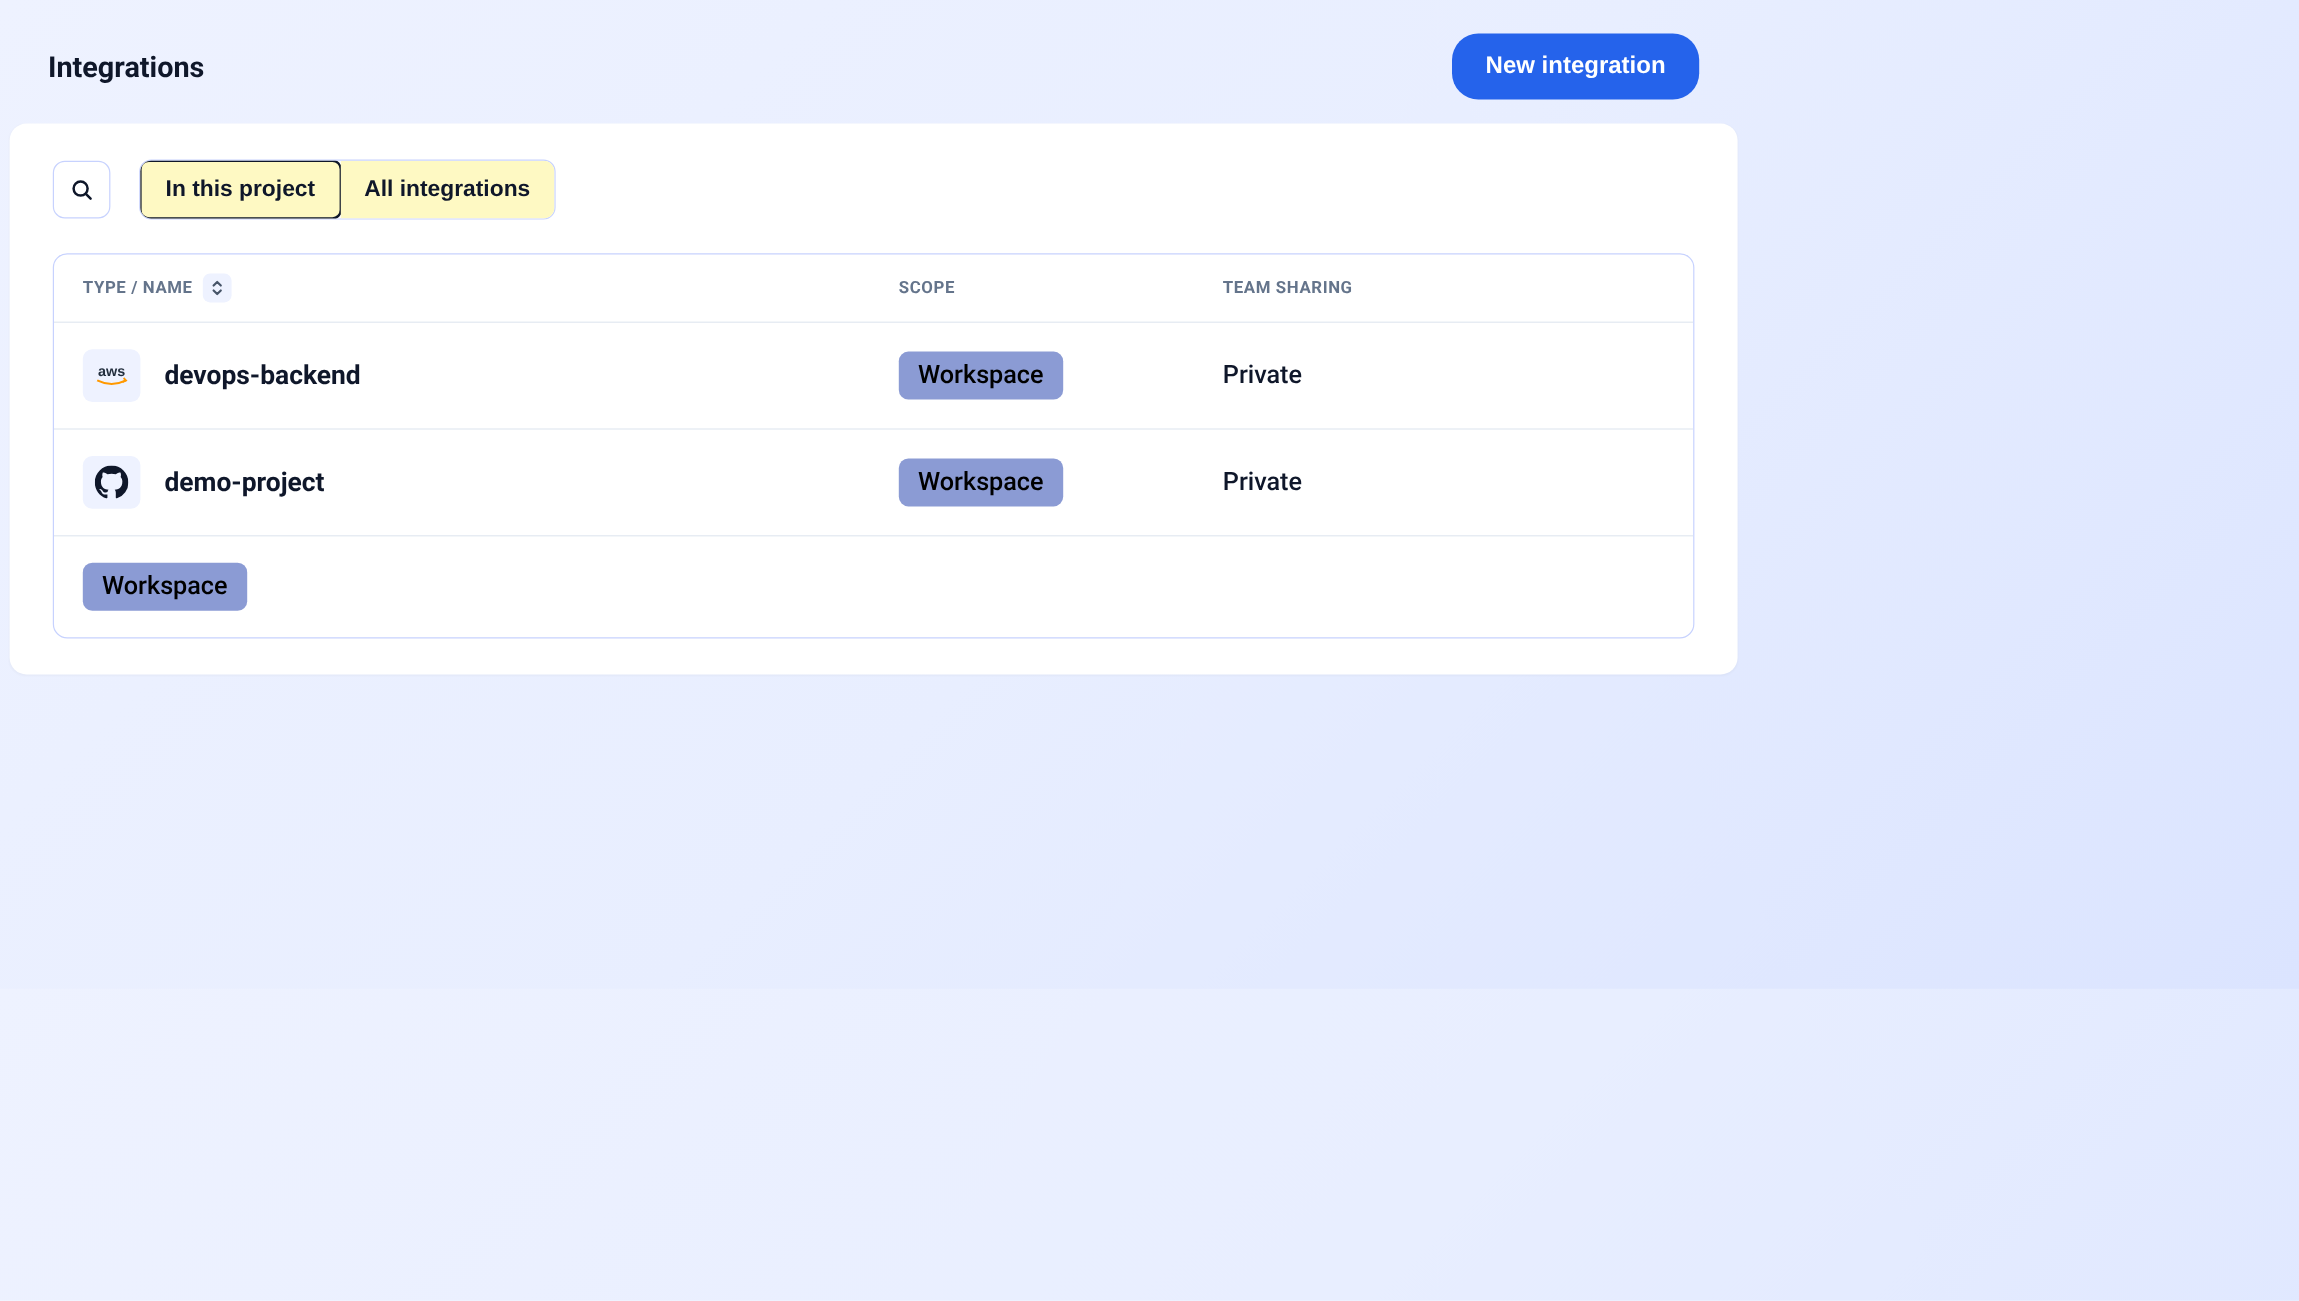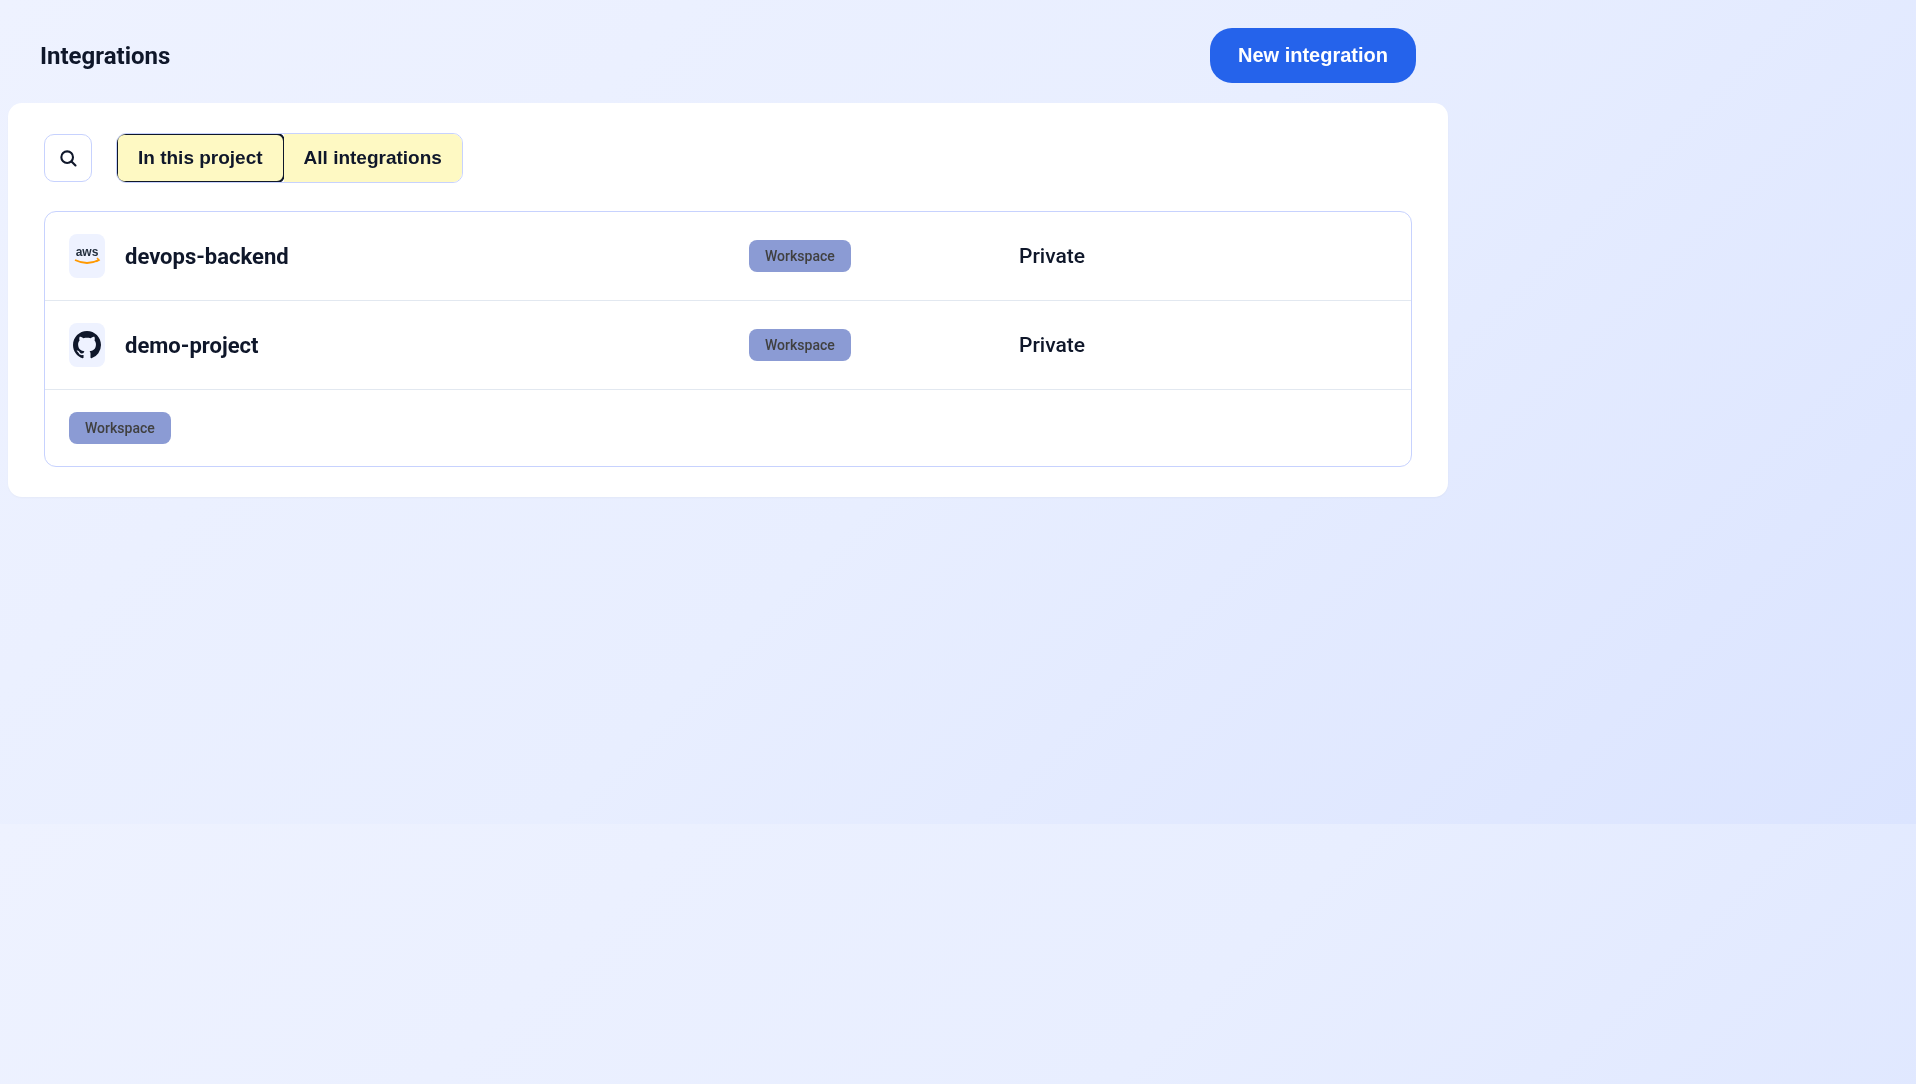--- a/index.html
+++ b/index.html
@@ -124,41 +124,41 @@
     }
     .table-row:last-child {
       border-bottom: none;
     }
     .name-cell {
       display: flex;
       align-items: center;
       gap: 20px;
     }
     .integration-icon {
-      width: 36px;
+      width: 48px;
       height: 44px;
       background: #eef2ff;
       border-radius: 8px;
       display: flex;
       align-items: center;
       justify-content: center;
       flex-shrink: 0;
     }
     .integration-name {
       font-size: 22px;
       font-weight: 700;
       color: #0f172a;
       text-align: right;
     }
     .scope-badge {
       background: #8b9bd4;
-      color: #404040;
+      color: #000000;
       padding: 8px 16px;
       border-radius: 8px;
-      font-size: 14px;
+      font-size: 21px;
       font-weight: 500;
       display: inline-block;
       width: fit-content;
     }
     .team-sharing {
       font-size: 21px;
       font-weight: 500;
       color: #0f172a;
     }
   </style>
@@ -179,20 +179,33 @@
           <line x1="21" y1="21" x2="16.5" y2="16.5"></line>
         </svg>
       </button>
       <div class="tabs-container">
         <button class="tab active">In this project</button>
         <button class="tab">All integrations</button>
       </div>
     </div>
 
     <div class="table-container">
+      <div class="table-header">
+        <div class="th">
+          <span>TYPE / NAME</span>
+          <span class="sort-control">
+            <svg width="12" height="14" viewBox="0 0 12 14" fill="none" stroke="#475569" stroke-width="1.8" stroke-linecap="round" stroke-linejoin="round">
+              <polyline points="3,5 6,2 9,5"></polyline>
+              <polyline points="3,9 6,12 9,9"></polyline>
+            </svg>
+          </span>
+        </div>
+        <div class="th">SCOPE</div>
+        <div class="th">TEAM SHARING</div>
+      </div>
 
       <div class="table-row">
         <div class="name-cell">
           <div class="integration-icon">
             <svg width="34" height="22" viewBox="0 0 34 22">
               <text x="17" y="11" text-anchor="middle" font-size="12" font-weight="700" fill="#232f3e" font-family="Arial">aws</text>
               <path d="M 5 15 Q 17 21 29 15" stroke="#ff9900" stroke-width="1.8" fill="none"></path>
               <path d="M 27 13 L 29 15 L 26 16.5" stroke="#ff9900" stroke-width="1.5" fill="none"></path>
             </svg>
           </div>

